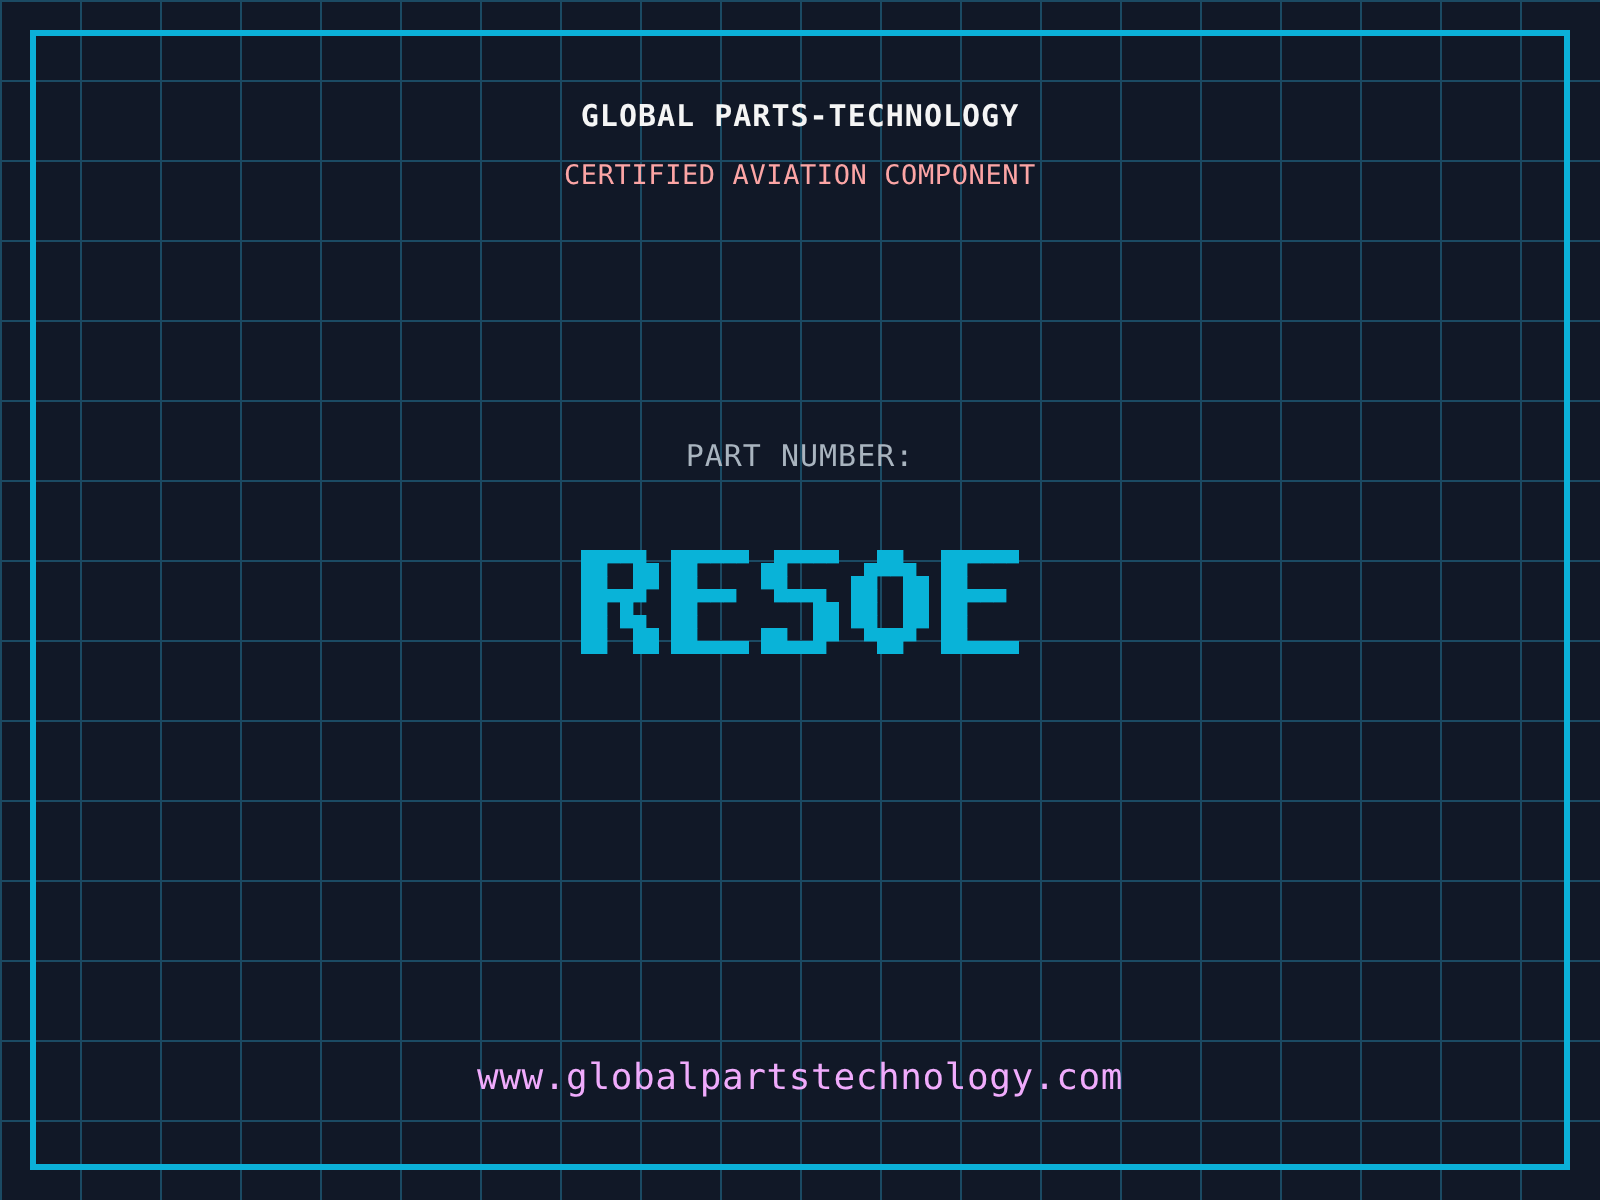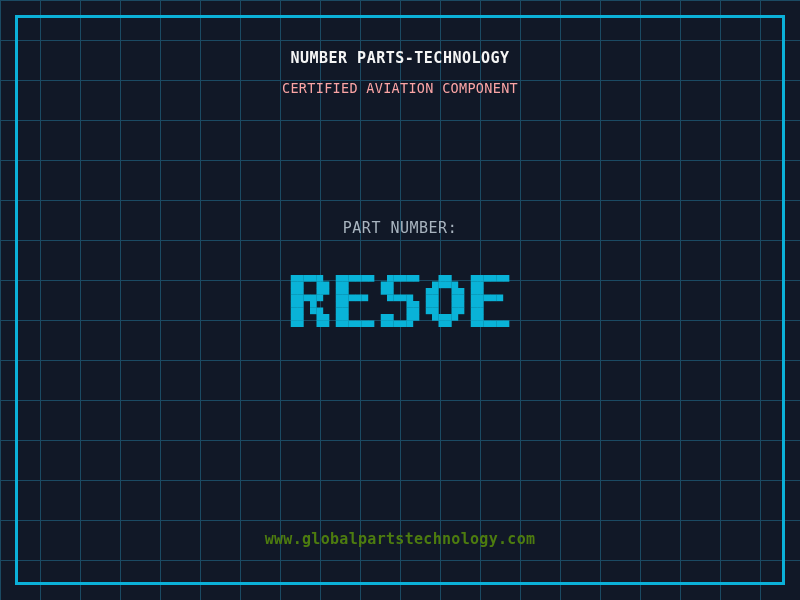--- a/index.html
+++ b/index.html
@@ -57,33 +57,32 @@
   .part-value {
     top: 301px;
     display: flex;
     gap: 6px;
     align-items: center;
     justify-content: center;
   }
   .part-value svg { display: block; }
   .site-url {
     top: 539px;
-    color: #4d7c0f;
-    font-size: 15px;
+    color: #f0abfc;
+    font-size: 18px;
     letter-spacing: 0.3px;
-    font-weight: bold;
   }
 </style>
 </head>
 <body>
 
 <div class="grid-bg"></div>
 <div class="frame"></div>
 
-<div class="row brand-title">NUMBER PARTS-TECHNOLOGY</div>
+<div class="row brand-title">GLOBAL PARTS-TECHNOLOGY</div>
 
 <div class="row brand-subtitle">CERTIFIED AVIATION COMPONENT</div>
 
 <div class="row part-label">PART NUMBER:</div>
 
 <div class="row part-value">
     <svg width="39" height="52" viewBox="0 0 6 8">
       <rect x="0" y="0" width="1.03" height="1.03" fill="#09b3d8"></rect>
       <rect x="1" y="0" width="1.03" height="1.03" fill="#09b3d8"></rect>
       <rect x="2" y="0" width="1.03" height="1.03" fill="#09b3d8"></rect>

